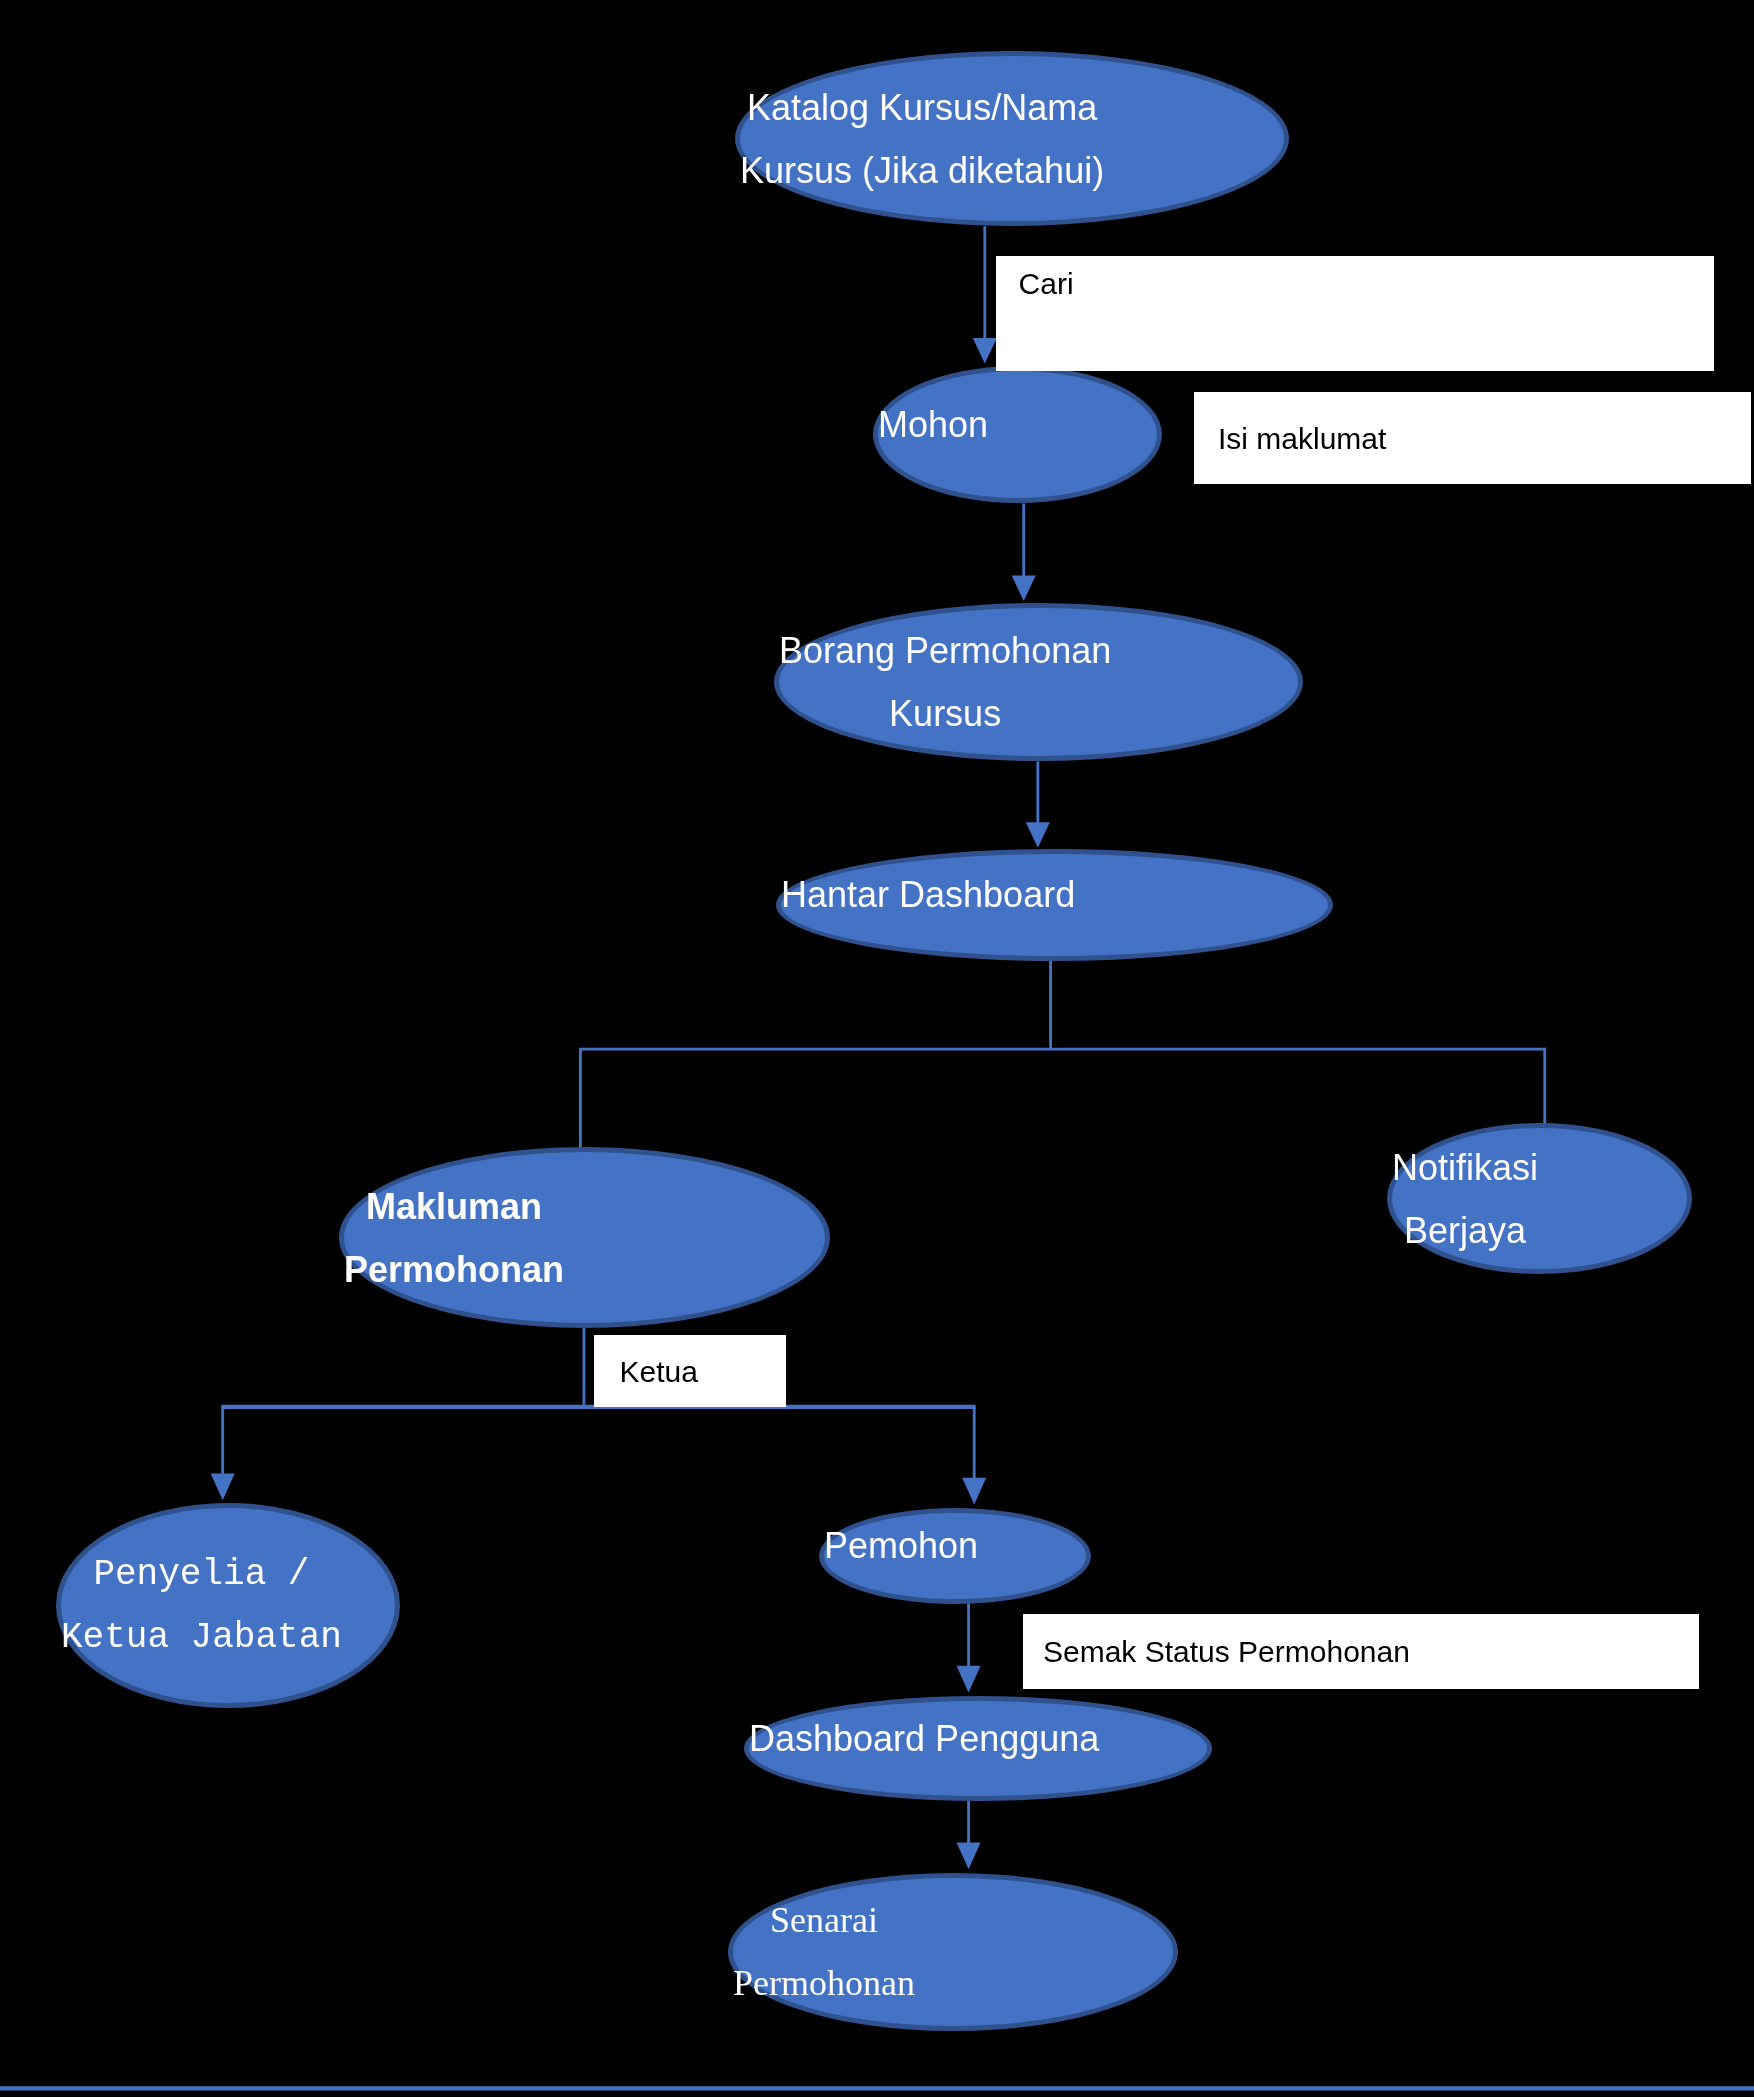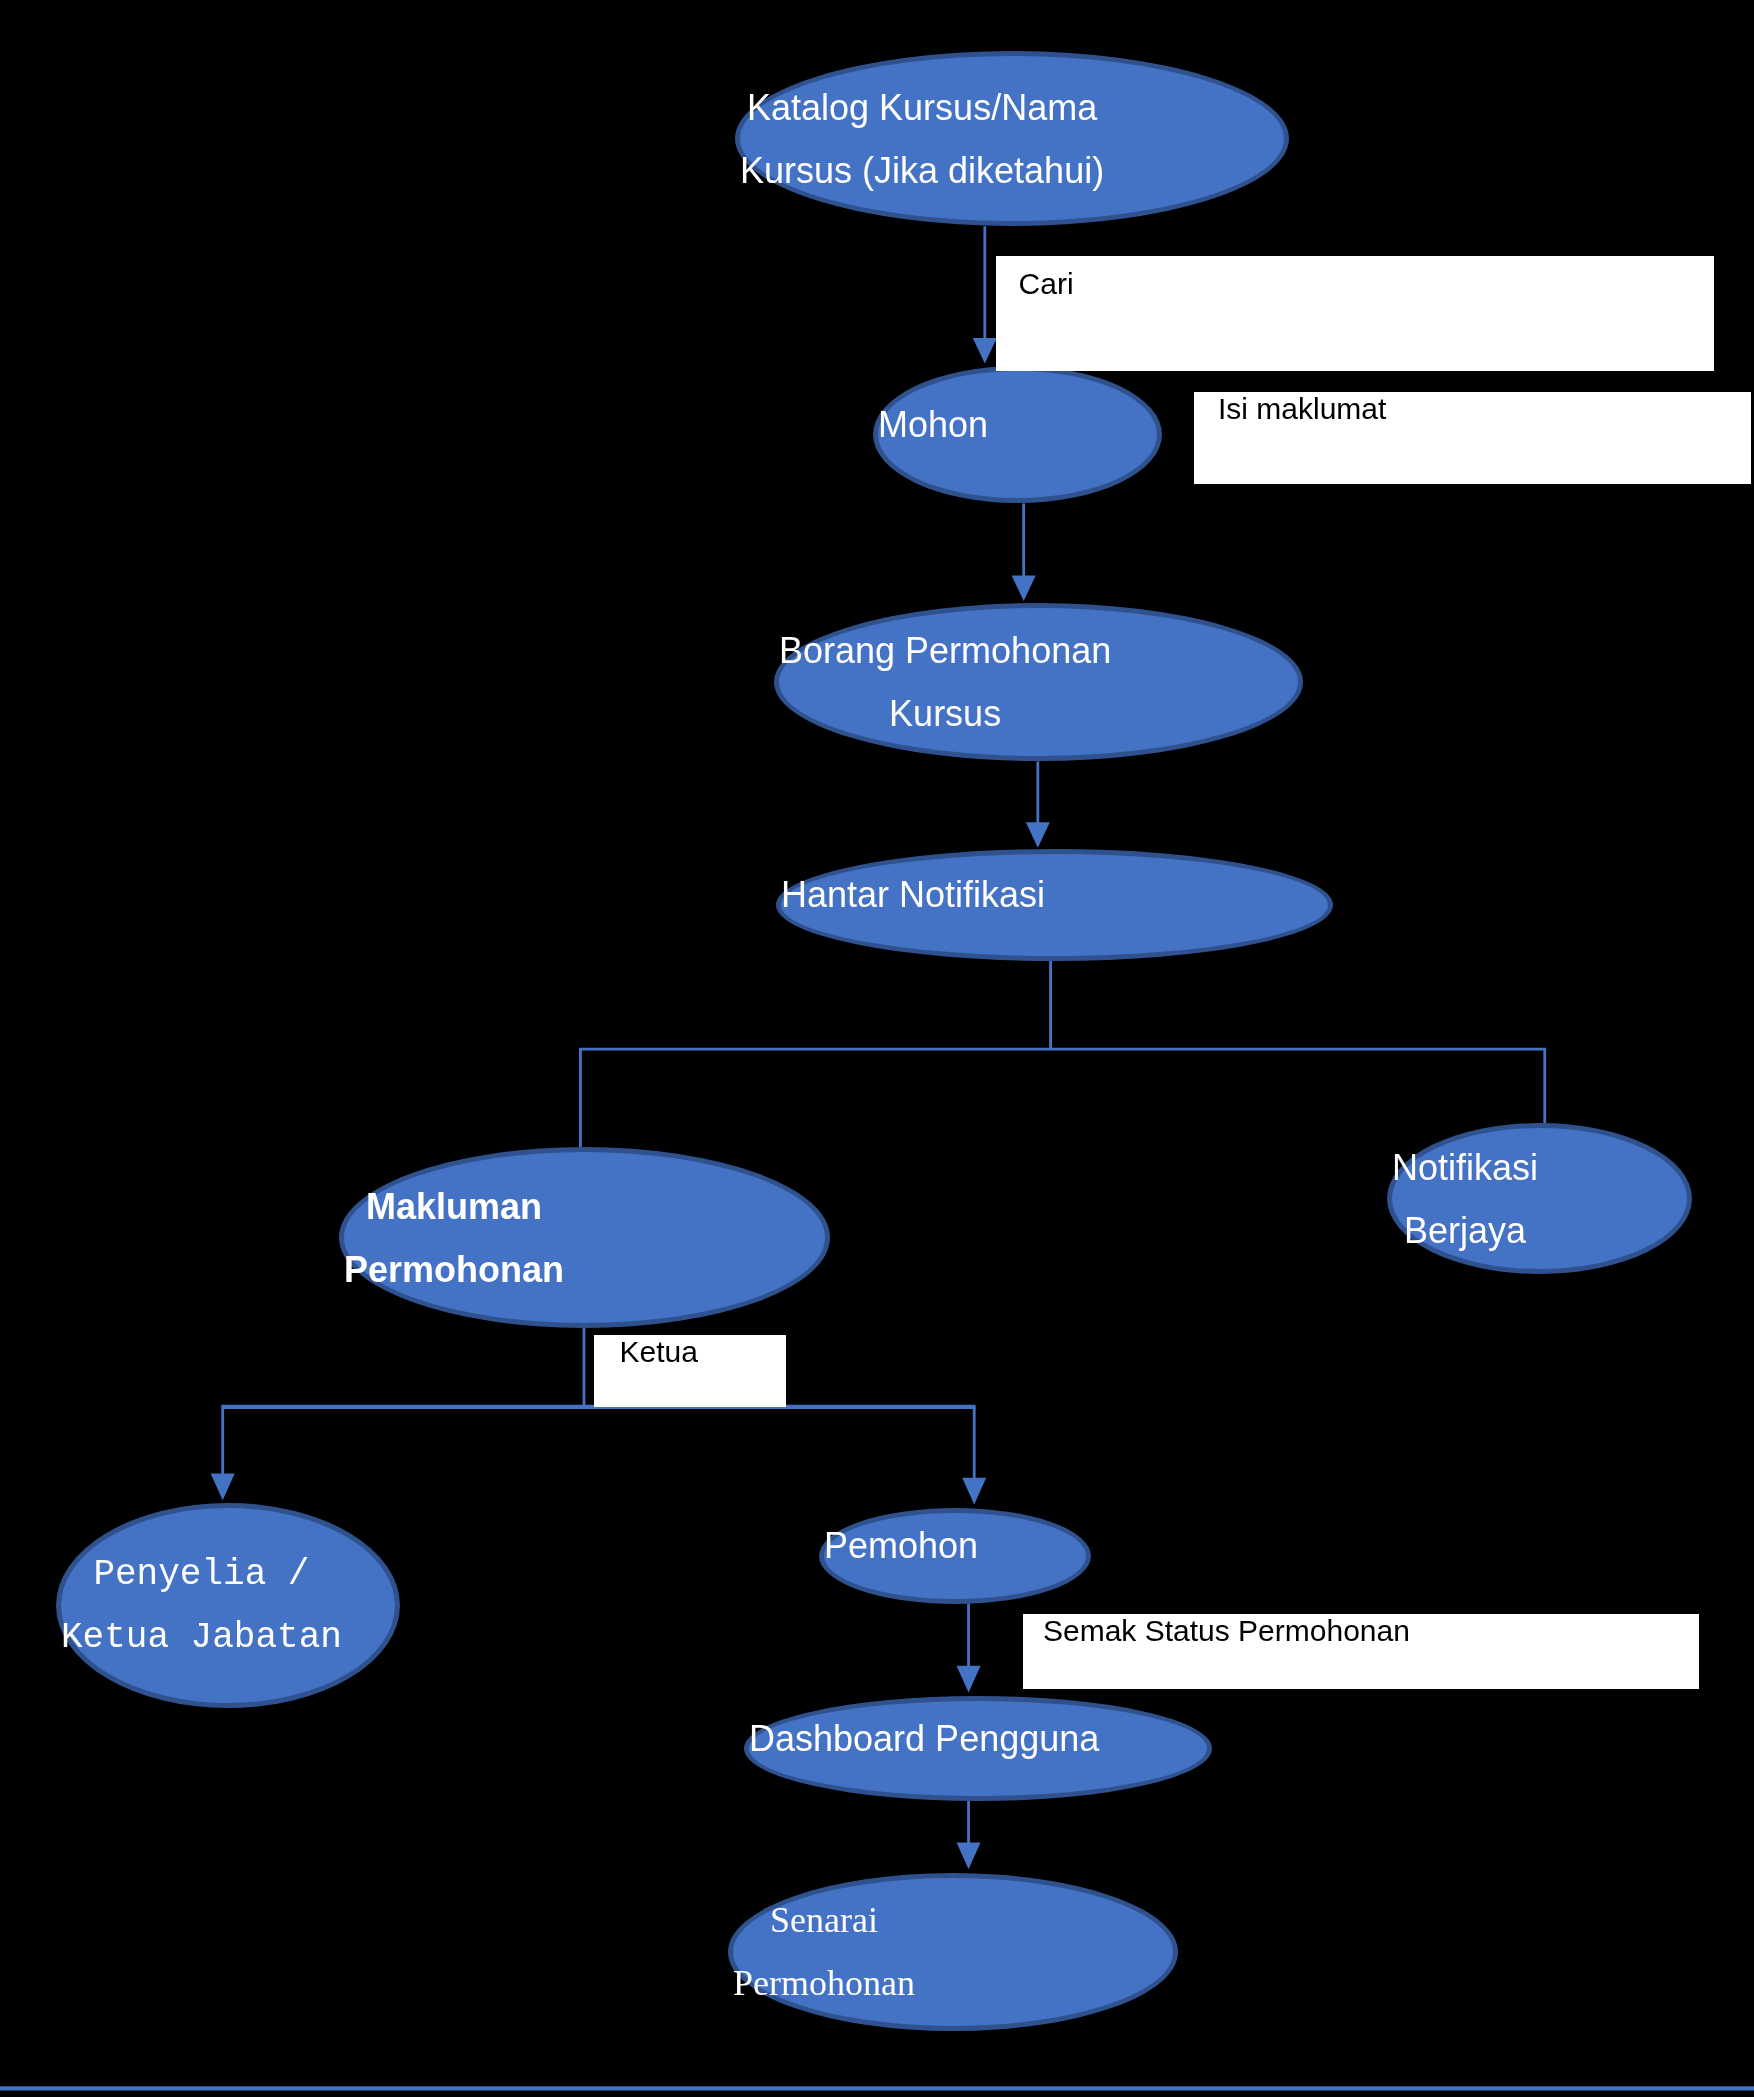--- a/index.html
+++ b/index.html
@@ -33,21 +33,21 @@
     text-align:center;
     font-size:36px;line-height:1.75;
     white-space:pre-line;
   }
   .node.lift{padding-bottom:21px;}
   .edge-label{
     position:absolute;
     background:var(--label-bg);
     color:var(--label-text);
     font-size:30px;line-height:1.1;
-    display:flex;
+    display:flex;align-items:center;
     padding-left:22.6px;
   }
   .edge-label.top-align{align-items:flex-start;padding-top:11.3px;}
 </style>
 </head>
 <body>
 
 <div class="canvas">
 
   <svg class="conn-layer" width="1754" height="2097" viewBox="0 0 2481 2966">
@@ -96,21 +96,21 @@
   <div class="node lift" style="left:873px;top:366px;width:289px;height:137px;">
     <span>Mohon</span>
   </div>
 
   <div class="node" style="left:774px;top:603px;width:529px;height:158px;">
     <span>Borang Permohonan
 Kursus</span>
   </div>
 
   <div class="node lift" style="left:776px;top:849px;width:557px;height:112px;">
-    <span>Hantar Notifikasi</span>
+    <span>Hantar Dashboard</span>
   </div>
 
   <div class="node" style="left:339px;top:1147px;width:491px;height:181px;font-weight:bold;">
     <span>Makluman
 Permohonan</span>
   </div>
 
   <div class="node" style="left:1387px;top:1123px;width:305px;height:151px;">
     <span>Notifikasi
 Berjaya</span>

